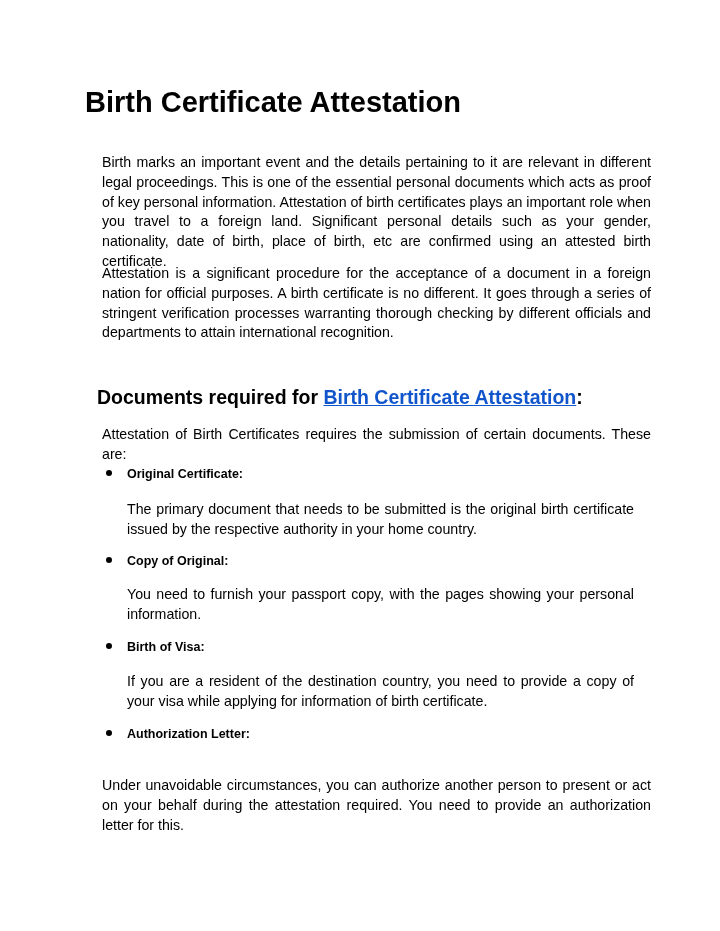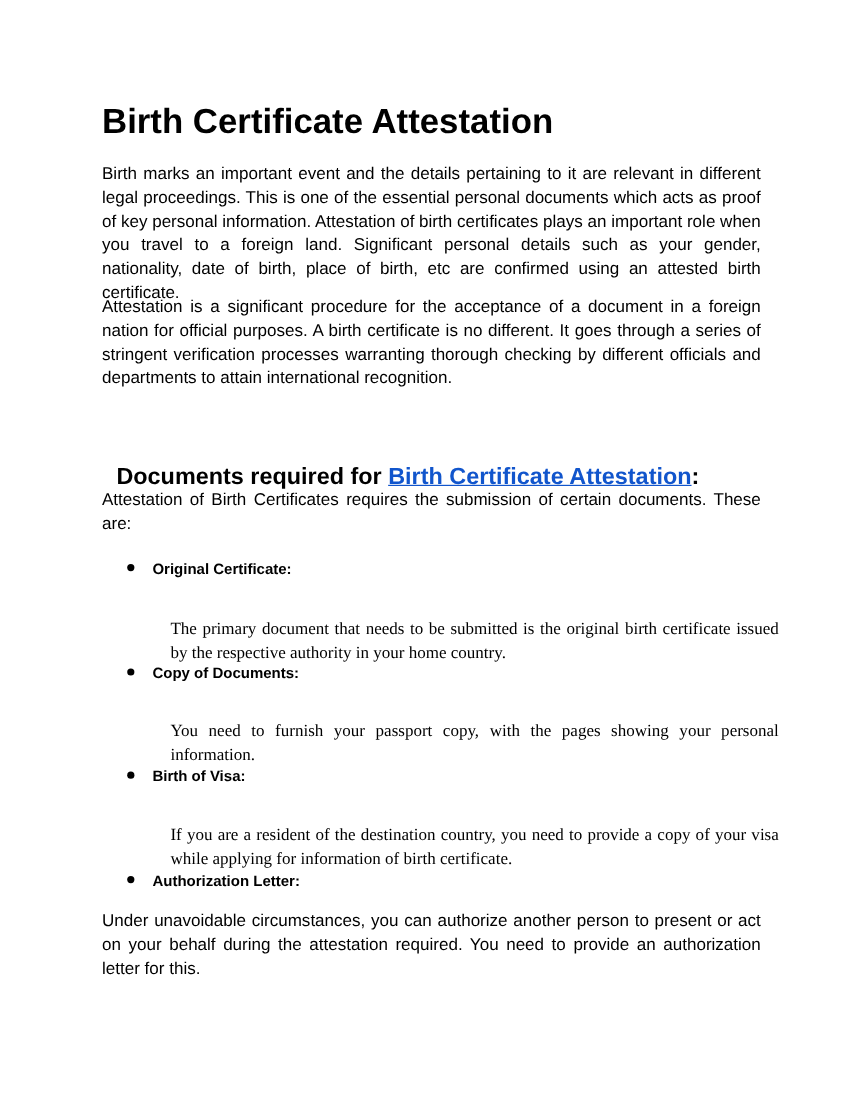--- a/index.html
+++ b/index.html
@@ -1,32 +1,32 @@
 <!DOCTYPE html>
 <html><head>
   <meta charset="utf-8">
   <style>
     html, body { margin: 0; padding: 0; background: #ffffff; }
     body { width: 720px; height: 931px; position: relative; overflow: hidden;
            font-family: "Liberation Sans", sans-serif; color: #000000; }
     .page { position: absolute; left: 85px; top: 0; width: 549px; }
     h1 { position: absolute; top: 84px; left: 0; margin: 0; font-size: 29px;
          font-weight: bold; line-height: 36px; white-space: nowrap; }
-    .para { position: absolute; left: 0; width: 549px; margin: 0; font-size: 14.2px;
+    .para { position: absolute; left: 0; width: 549px; margin: 17px; font-size: 14.2px;
             line-height: 19.8px; text-align: justify; text-align-last: left; }
     h2 { position: absolute; top: 372px; left: 0; margin: 12px; font-size: 19.5px;
          font-weight: bold; line-height: 26px; white-space: nowrap; }
     h2 a { color: #1155cc; text-decoration: underline; }
     .bullet { position: absolute; left: 21px; font-size: 12.5px; font-weight: bold;
               line-height: 18px; white-space: nowrap; }
     .bullet .dot { position: absolute; left: 0; top: 5px; width: 6px; height: 6px;
                    border-radius: 50%; background: #000; }
     .bullet .label { position: absolute; left: 21px; top: 0; text-align: center; }
-    .sub { position: absolute; left: 42px; width: 507px; margin: 15px; font-size: 14.2px;
-           line-height: 19.8px; text-align: justify; text-align-last: left; font-family: Liberation Serif, serif; }
+    .sub { position: absolute; left: 42px; width: 507px; margin: 0; font-size: 14.2px;
+           line-height: 19.8px; text-align: justify; text-align-last: left; }
   </style>
 </head>
 <body>
 
 <div class="page">
   <h1>Birth Certificate Attestation</h1>
 
   <p class="para" style="top:136px">Birth marks an important event and the details pertaining to it are relevant in different legal proceedings. This is one of the essential personal documents which acts as proof of key personal information. Attestation of birth certificates plays an important role when you travel to a foreign land. Significant personal details such as your gender, nationality, date of birth, place of birth, etc are confirmed using an attested birth certificate.</p>
   <p class="para" style="top:247px">Attestation is a significant procedure for the acceptance of a document in a foreign nation for official purposes. A birth certificate is no different. It goes through a series of stringent verification processes warranting thorough checking by different officials and departments to attain international recognition.</p>
 
@@ -35,21 +35,21 @@
   <p class="para" style="top:408px">Attestation of Birth Certificates requires the submission of certain documents. These are:</p>
 
   <div class="bullet" style="top:465px">
     <span class="dot"></span>
     <span class="label">Original Certificate:</span>
   </div>
   <p class="sub" style="top:500px">The primary document that needs to be submitted is the original birth certificate issued by the respective authority in your home country.</p>
 
   <div class="bullet" style="top:552px">
     <span class="dot"></span>
-    <span class="label">Copy of Documents:</span>
+    <span class="label">Copy of Original:</span>
   </div>
   <p class="sub" style="top:585px">You need to furnish your passport copy, with the pages showing your personal information.</p>
 
   <div class="bullet" style="top:638px">
     <span class="dot"></span>
     <span class="label">Birth of Visa:</span>
   </div>
   <p class="sub" style="top:672px">If you are a resident of the destination country, you need to provide a copy of your visa while applying for information of birth certificate.</p>
 
   <div class="bullet" style="top:725px">

